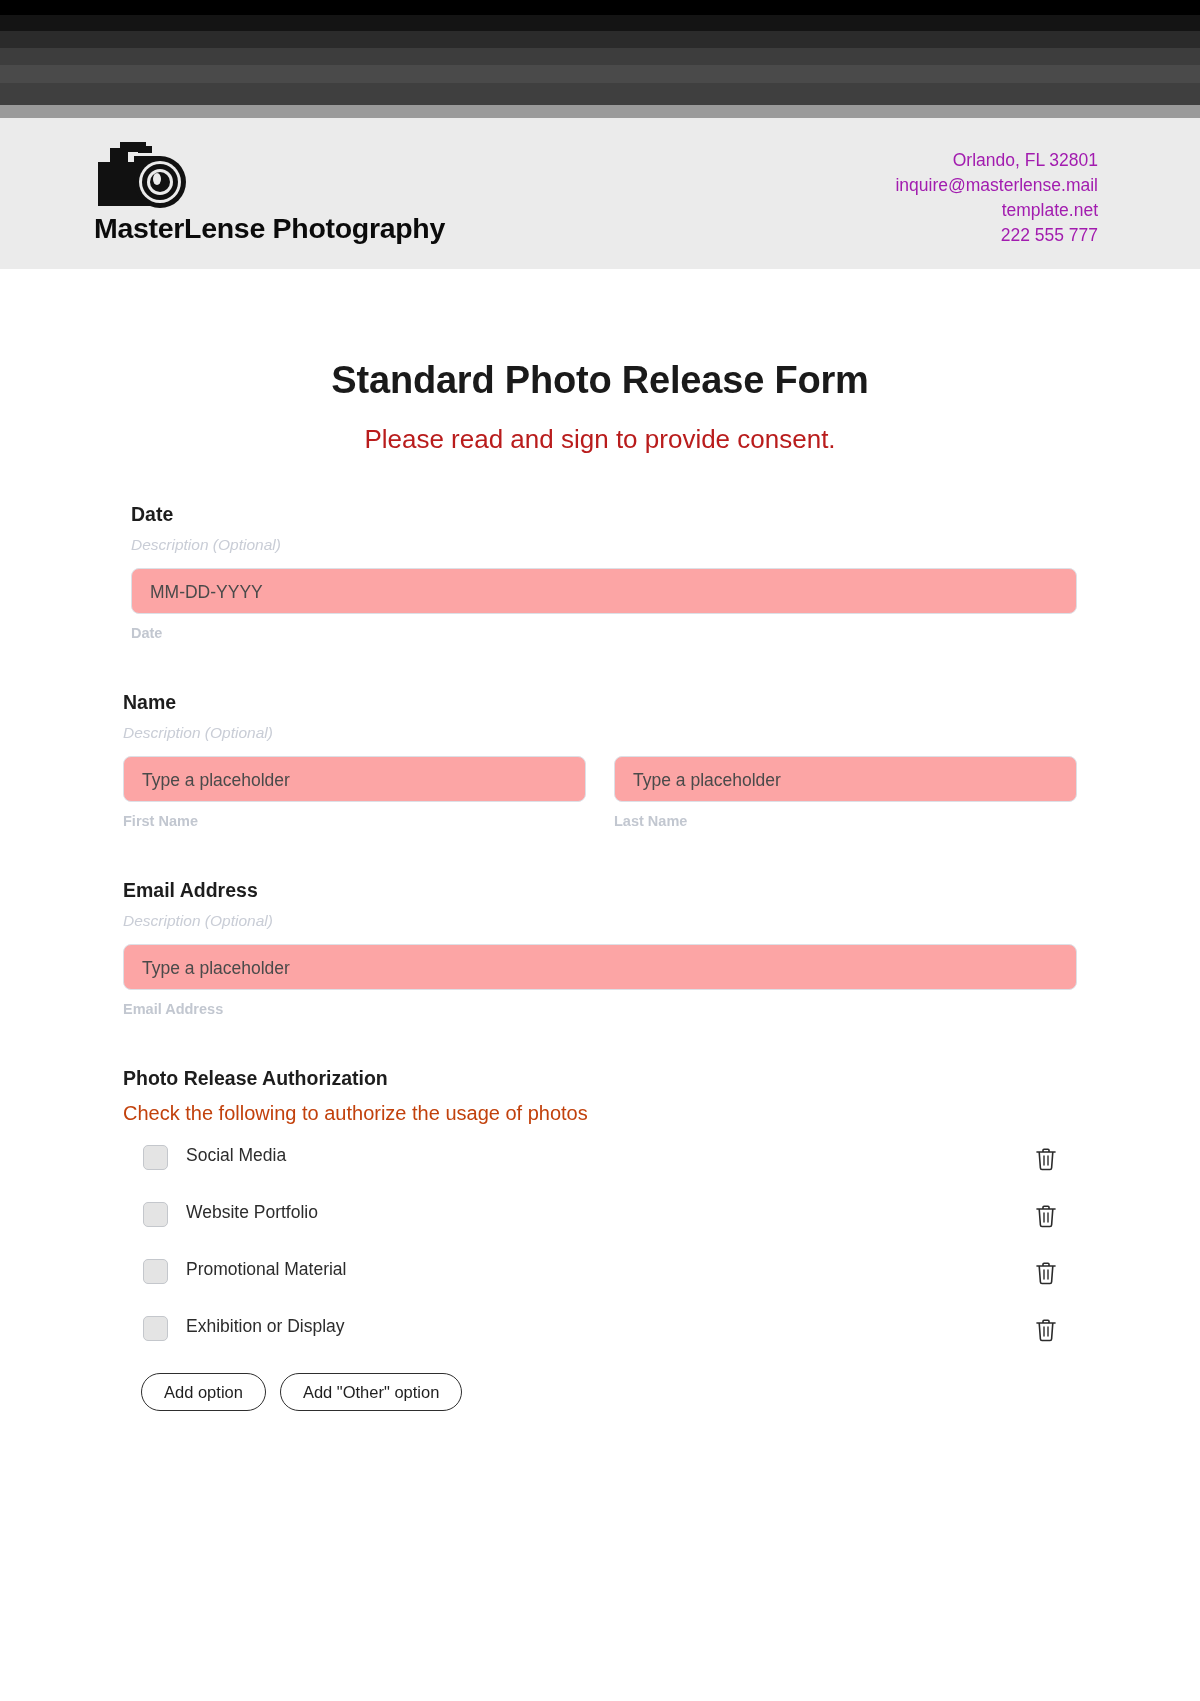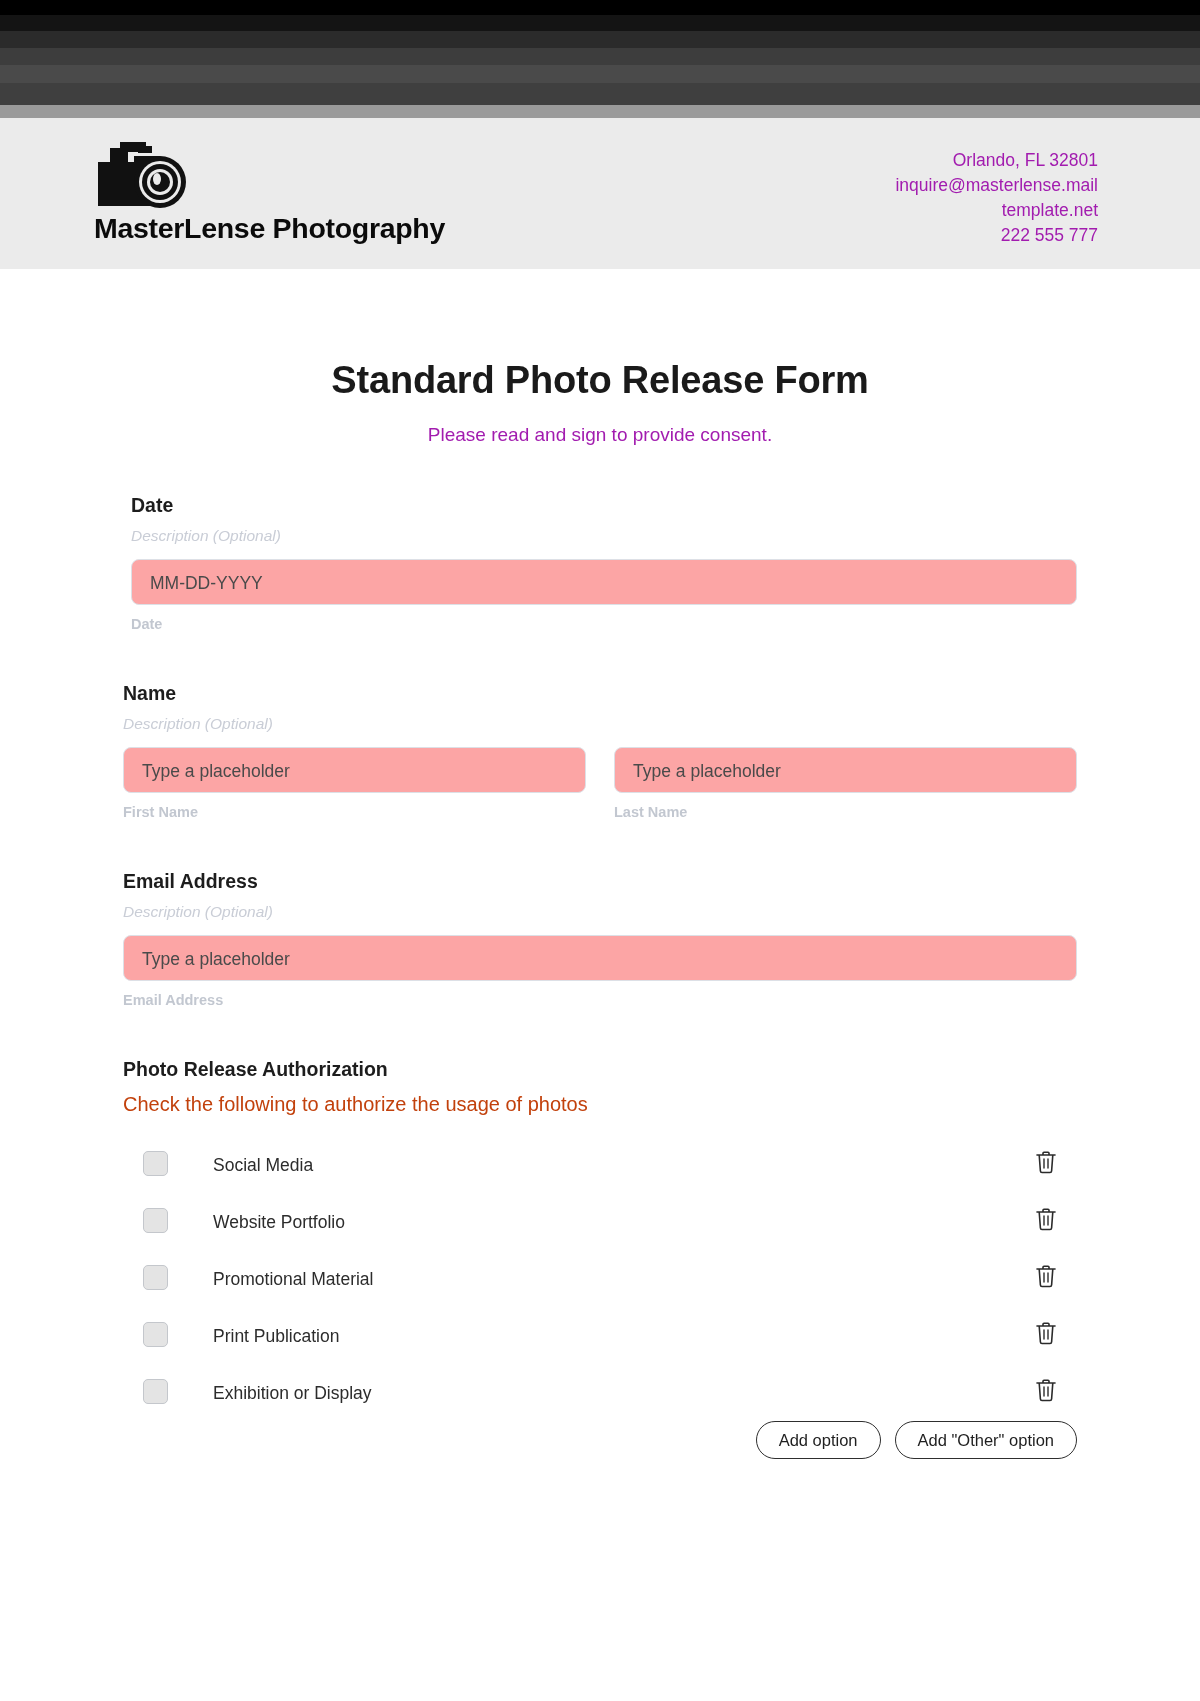--- a/index.html
+++ b/index.html
@@ -62,22 +62,22 @@
   .form-title {
     text-align: center;
     font-size: 38px;
     font-weight: bold;
     color: #1a1a1a;
     margin-top: 90px;
     letter-spacing: -0.2px;
   }
   .form-subtitle {
     text-align: center;
-    font-size: 19px;
-    color: #a21caf;
+    font-size: 26px;
+    color: #b91c1c;
     margin-top: 22px;
   }
 
   .field-block { margin-top: 50px; }
   .field-block.first { margin-top: 48px; margin-left: 8px; }
 
   .field-label {
     font-size: 19.5px;
     font-weight: bold;
     color: #1d1d1d;
@@ -118,25 +118,24 @@
     color: #1d1d1d;
     margin-bottom: 12px;
   }
   .group-desc {
     font-size: 20px;
     color: #c2410c;
     margin-bottom: 20px;
   }
   .check-row {
     display: flex;
-    align-items: flex-end;
+    align-items: flex-start;
     height: 40px;
     margin-bottom: 17px;
     padding-left: 20px;
-    gap: 27px;
   }
   .checkbox {
     width: 25px;
     height: 25px;
     border: 1px solid #c4c7cc;
     border-radius: 5px;
     background: #e4e4e4;
     flex: none;
   }
   .check-label {
@@ -152,21 +151,20 @@
     margin-right: 18px;
     display: flex;
     align-items: center;
     justify-content: center;
   }
   .btn-row {
     display: flex;
     gap: 14px;
     margin-top: 8px;
     padding-left: 18px;
-    justify-content: flex-end;
   }
   .pill-btn {
     border: 1px solid #2e2e2e;
     border-radius: 22px;
     height: 38px;
     padding: 0 22px;
     display: flex;
     align-items: center;
     justify-content: center;
     font-size: 16.5px;
@@ -293,32 +291,20 @@
       <div class="trash-btn">
         <svg width="22" height="24" viewBox="0 0 22 24">
           <path d="M2 5 H20" stroke="#2b2b2b" stroke-width="1.6" fill="none" stroke-linecap="round"></path>
           <path d="M8 5 V3.2 a1 1 0 0 1 1-1 h4 a1 1 0 0 1 1 1 V5" stroke="#2b2b2b" stroke-width="1.6" fill="none"></path>
           <path d="M4.2 5 L5.4 21 a1.6 1.6 0 0 0 1.6 1.5 h8 a1.6 1.6 0 0 0 1.6-1.5 L17.8 5" stroke="#2b2b2b" stroke-width="1.6" fill="none"></path>
           <path d="M9 9 V18 M13 9 V18" stroke="#2b2b2b" stroke-width="1.4" fill="none" stroke-linecap="round"></path>
         </svg>
       </div>
     </div>
 
-    <div class="check-row">
-      <div class="checkbox"></div>
-      <div class="check-label">Print Publication</div>
-      <div class="trash-btn">
-        <svg width="22" height="24" viewBox="0 0 22 24">
-          <path d="M2 5 H20" stroke="#2b2b2b" stroke-width="1.6" fill="none" stroke-linecap="round"></path>
-          <path d="M8 5 V3.2 a1 1 0 0 1 1-1 h4 a1 1 0 0 1 1 1 V5" stroke="#2b2b2b" stroke-width="1.6" fill="none"></path>
-          <path d="M4.2 5 L5.4 21 a1.6 1.6 0 0 0 1.6 1.5 h8 a1.6 1.6 0 0 0 1.6-1.5 L17.8 5" stroke="#2b2b2b" stroke-width="1.6" fill="none"></path>
-          <path d="M9 9 V18 M13 9 V18" stroke="#2b2b2b" stroke-width="1.4" fill="none" stroke-linecap="round"></path>
-        </svg>
-      </div>
-    </div>
 
     <div class="check-row">
       <div class="checkbox"></div>
       <div class="check-label">Exhibition or Display</div>
       <div class="trash-btn">
         <svg width="22" height="24" viewBox="0 0 22 24">
           <path d="M2 5 H20" stroke="#2b2b2b" stroke-width="1.6" fill="none" stroke-linecap="round"></path>
           <path d="M8 5 V3.2 a1 1 0 0 1 1-1 h4 a1 1 0 0 1 1 1 V5" stroke="#2b2b2b" stroke-width="1.6" fill="none"></path>
           <path d="M4.2 5 L5.4 21 a1.6 1.6 0 0 0 1.6 1.5 h8 a1.6 1.6 0 0 0 1.6-1.5 L17.8 5" stroke="#2b2b2b" stroke-width="1.6" fill="none"></path>
           <path d="M9 9 V18 M13 9 V18" stroke="#2b2b2b" stroke-width="1.4" fill="none" stroke-linecap="round"></path>

